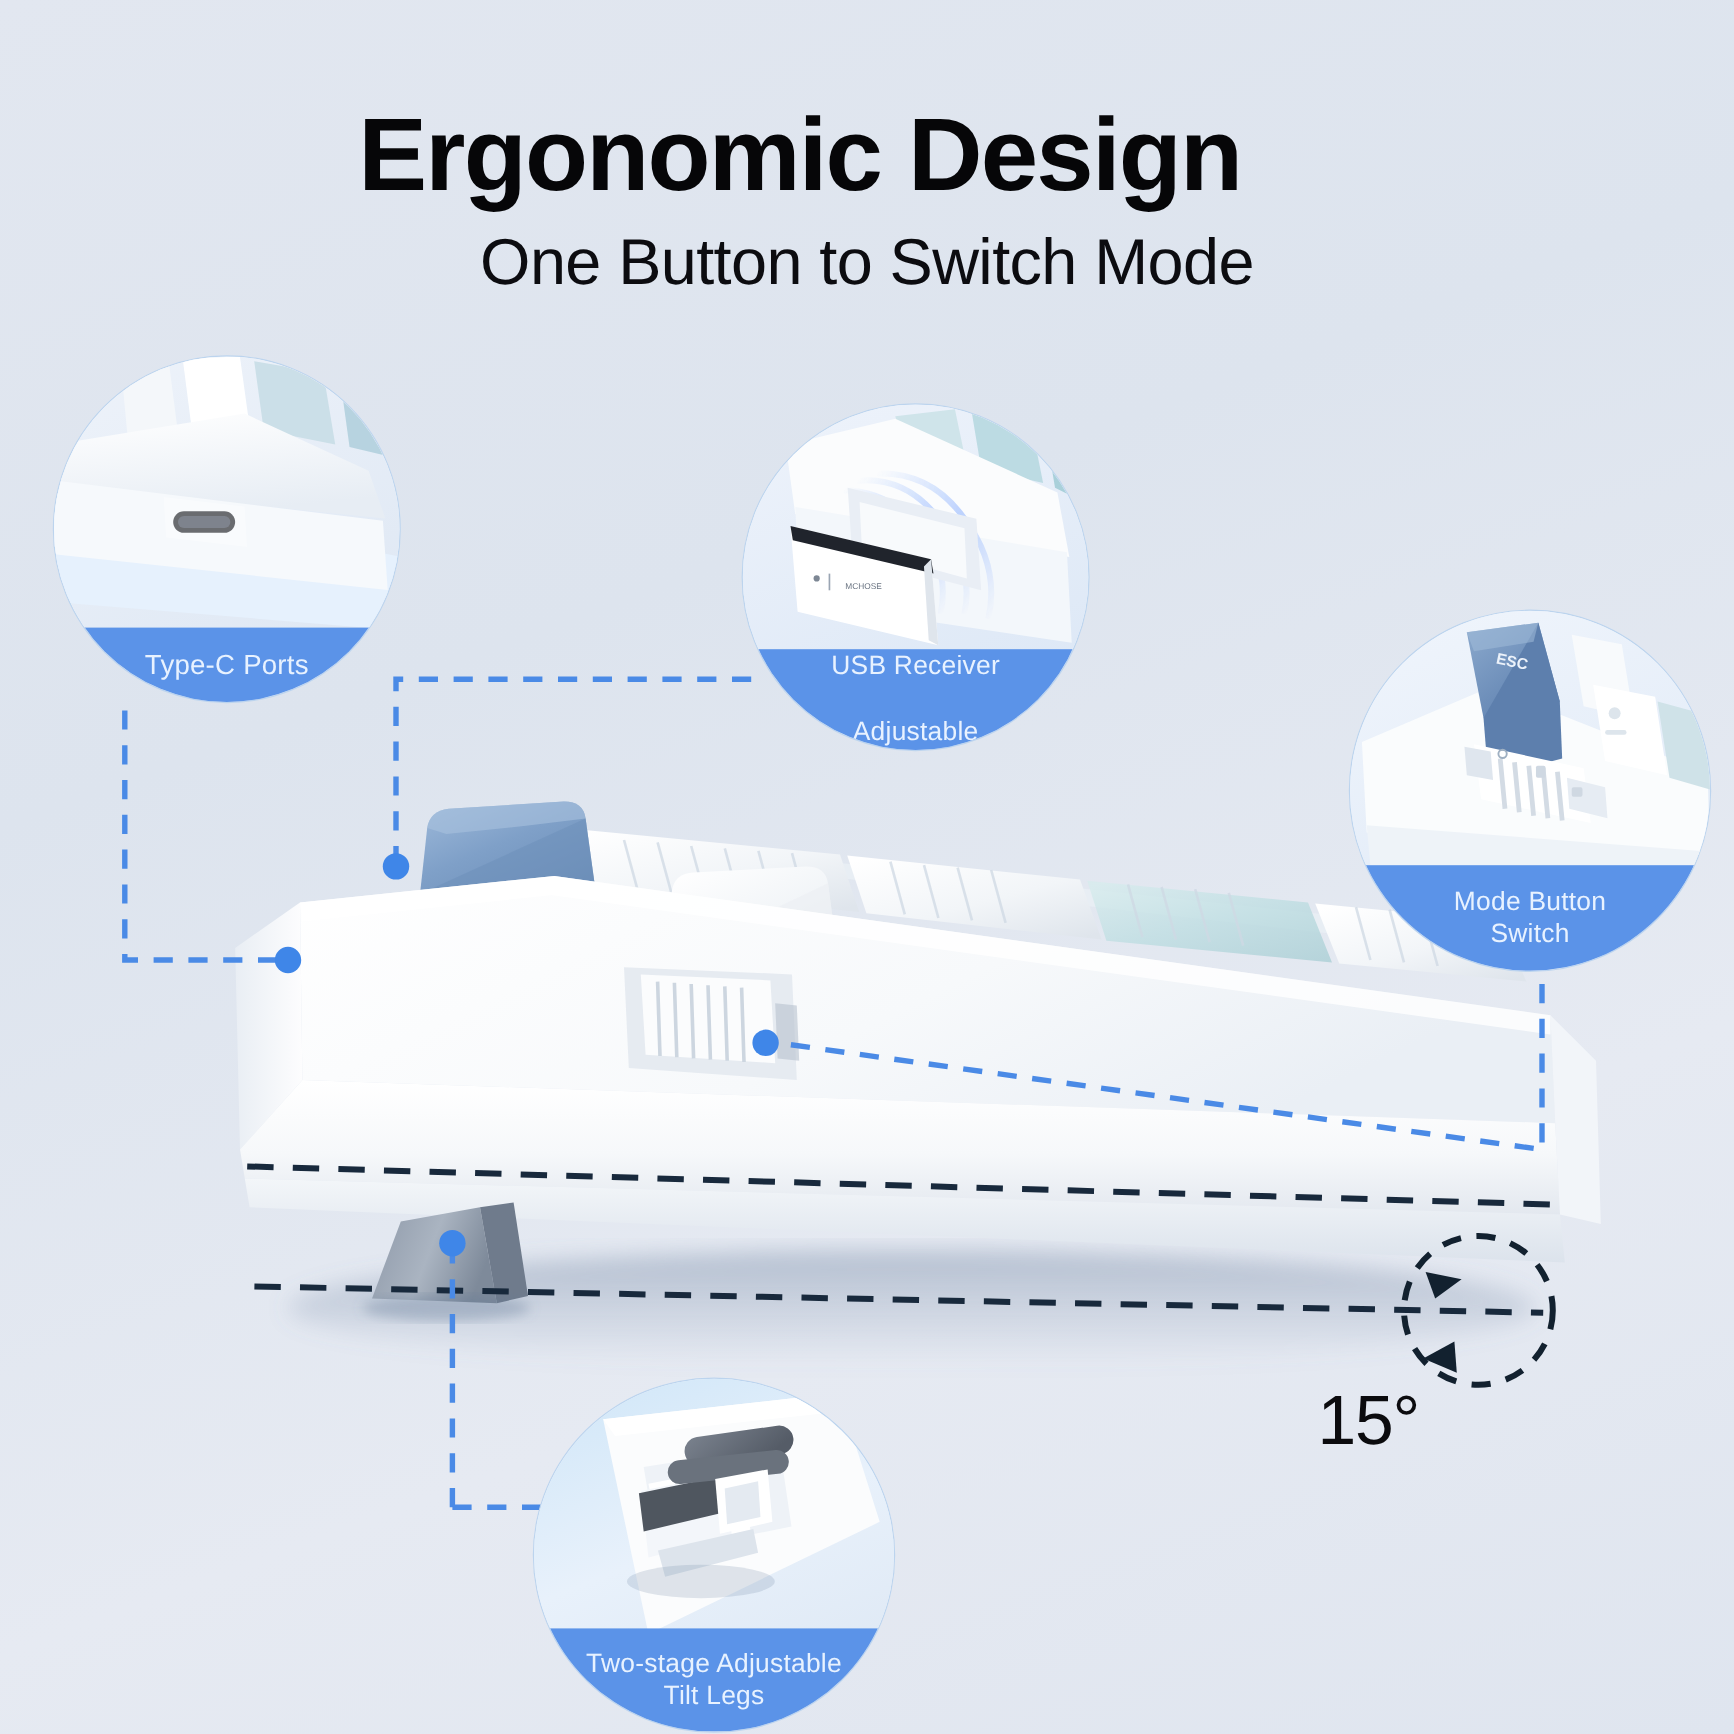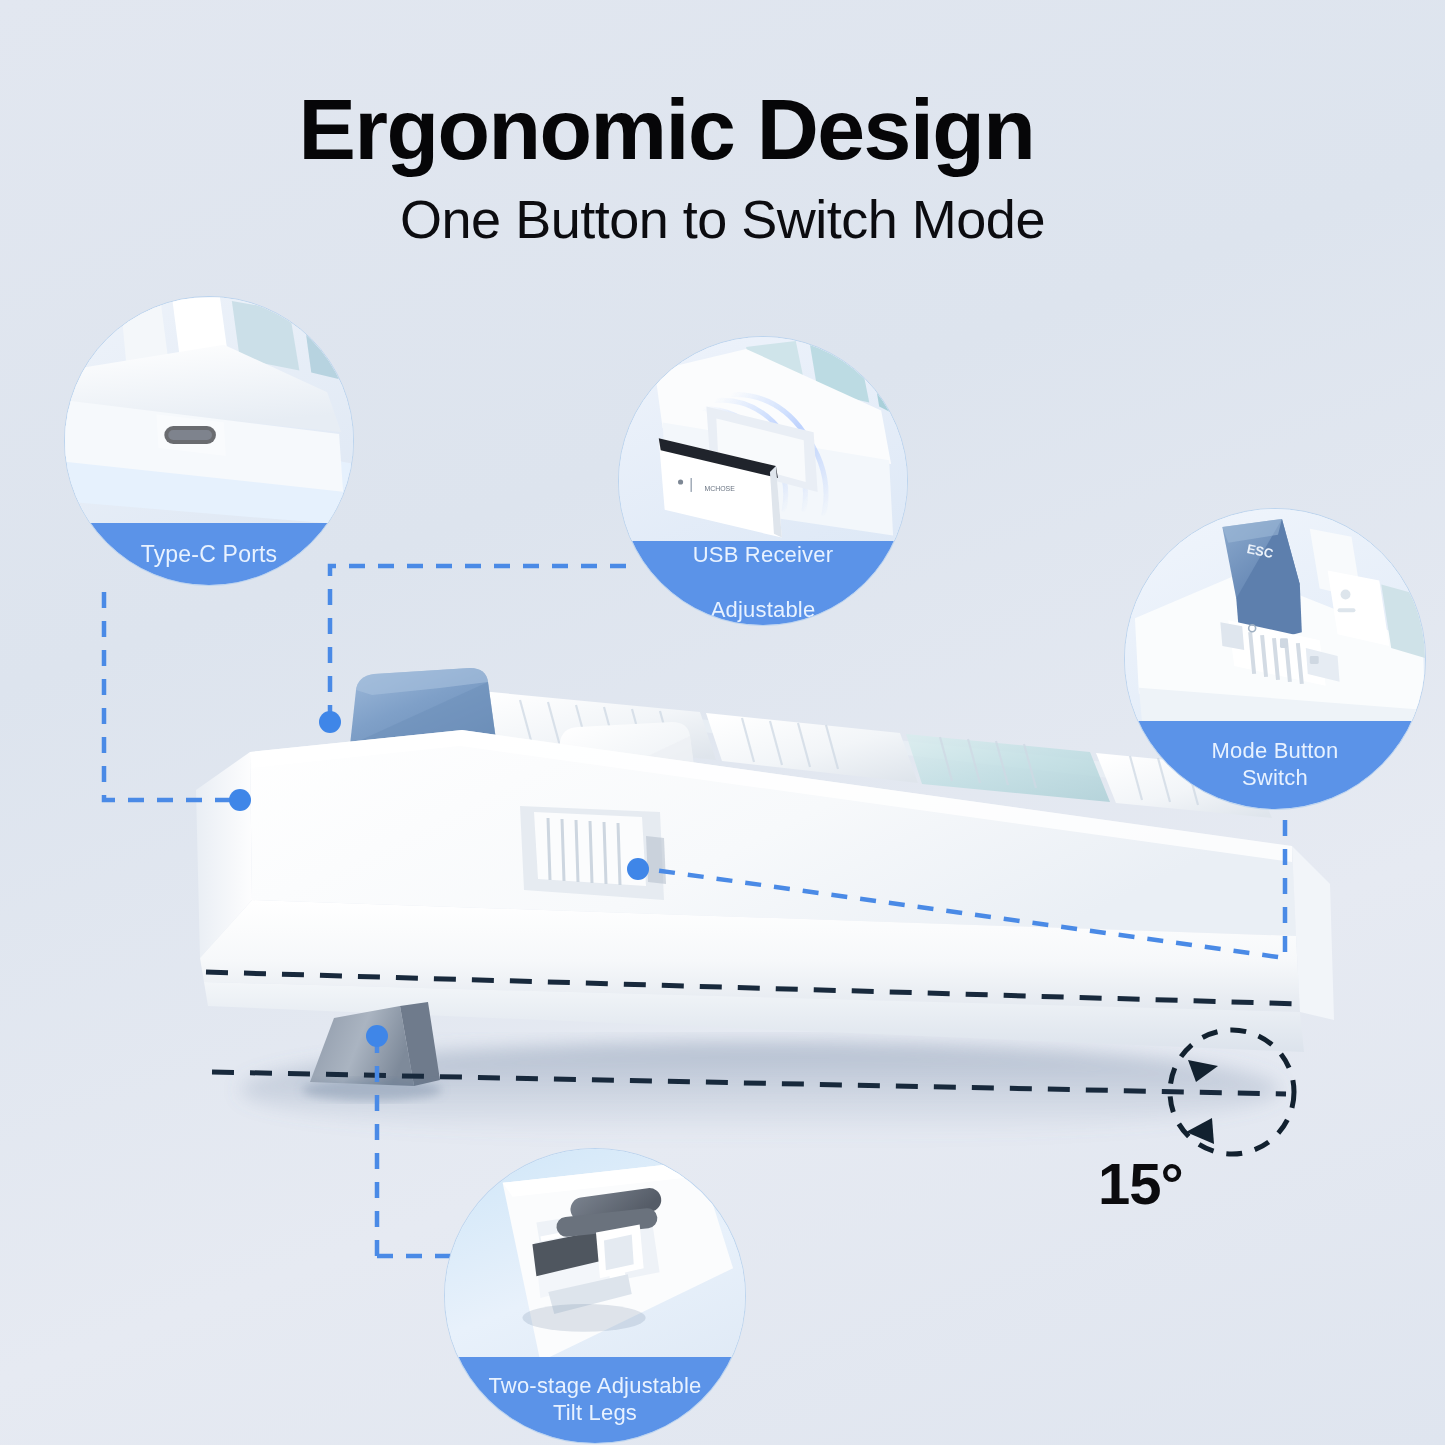--- a/index.html
+++ b/index.html
@@ -49,21 +49,21 @@
     text-align: center;
     font-size: 23px; font-weight: 500; line-height: 1.22;
     letter-spacing: 0.2px;
     padding: 0 10px;
   }
   .callout .banner.two-line { font-size: 22px; }
 
   
   #angle-badge {
     position: absolute; left: 1098px; top: 1150px;
-    font-size: 58px; font-weight: 700; color: #0b0b0e;
+    font-size: 58px; font-weight: 400; color: #0b0b0e;
     letter-spacing: -1px;
   }
 </style>
 </head>
 <body>
 
 <div id="stage">
 
   <div id="title">Ergonomic Design</div>
   <div id="subtitle">One Button to Switch Mode</div>
@@ -241,21 +241,21 @@
     </g>
 
     <g fill="#3f86e8">
       <circle cx="240" cy="800" r="11"></circle>
       <circle cx="330" cy="722" r="11"></circle>
       <circle cx="638" cy="869" r="11"></circle>
       <circle cx="377" cy="1036" r="11"></circle>
     </g>
   </svg>
 
-  <div class="callout" id="c1" style="left:64px; top:296px; width:290px; height:290px;">
+  <div class="callout" id="c1" style="left:44px; top:296px; width:290px; height:290px;">
     <svg class="photo" viewBox="0 0 290 290">
       <defs>
         <linearGradient id="c1bg" x1="0" y1="0" x2="0.5" y2="1">
           <stop offset="0%" stop-color="#eef3fa"></stop>
             <stop offset="100%" stop-color="#dfe8f4"></stop>
         </linearGradient>
         <linearGradient id="c1case" x1="0" y1="0" x2="0.3" y2="1">
           <stop offset="0%" stop-color="#ffffff"></stop>
             <stop offset="100%" stop-color="#e7edf4"></stop>
         </linearGradient>

